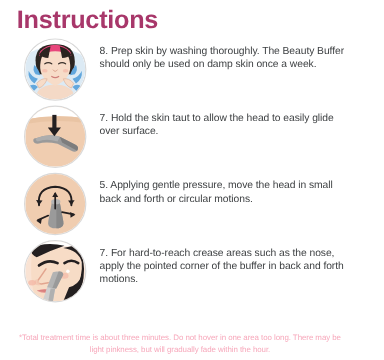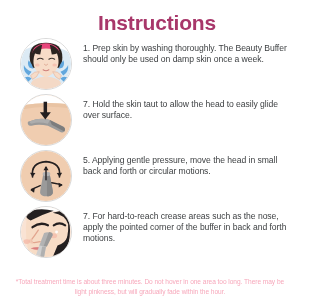--- a/index.html
+++ b/index.html
@@ -7,26 +7,26 @@
   body {
     background:#ffffff;
     font-family:"Liberation Sans", sans-serif;
     color:#3c3c3c;
     overflow:hidden;
     position:relative;
   }
   .page { width:300px; height:300px; position:relative; }
 
   .title {
-    text-align:center;
+    text-align:left;
     font-size:21px;
     font-weight:bold;
     color:#a8376a;
     letter-spacing:-0.2px;
-    padding-top:11px;
+    padding-top:5px;
     padding-left:14px;
     line-height:24px;
   }
 
   .steps { padding:3px 6px 0 6px; }
 
   .step {
     display:flex;
     align-items:flex-start;
     margin-bottom:4px;
@@ -102,21 +102,21 @@
             <path d="M43 30 Q46 26 44 22 Q40 26 39 31 Z" fill="#62a7dd"></path>
             <path d="M11 34 Q5 32 3 27 Q2 34 8 38 Z" fill="#62a7dd"></path>
             <path d="M41 34 Q47 32 49 27 Q50 34 44 38 Z" fill="#62a7dd"></path>
             <path d="M10 38 Q14 33 19 34 Q17 40 12 42 Z" fill="#f7dcc8" stroke="#e0b39b" stroke-width="0.6"></path>
             <path d="M42 38 Q38 33 33 34 Q35 40 40 42 Z" fill="#f7dcc8" stroke="#e0b39b" stroke-width="0.6"></path>
             <path d="M4 40 Q8 38 11 41 L7 45 Z" fill="#62a7dd"></path>
             <path d="M48 40 Q44 38 41 41 L45 45 Z" fill="#62a7dd"></path>
           </svg>
         </div>
       </div>
-      <div class="step-text">1. Prep skin by washing thoroughly. The Beauty Buffer should only be used on damp skin once a week.</div>
+      <div class="step-text">8. Prep skin by washing thoroughly. The Beauty Buffer should only be used on damp skin once a week.</div>
     </div>
 
     <div class="step">
       <div class="step-icon">
         <div class="circ">
           <svg viewBox="0 0 52 52">
             <rect x="0" y="0" width="52" height="52" fill="#f0cdb0"></rect>
             <path d="M0 0 L52 0 L52 10 Q26 6 0 11 Z" fill="#ffffff"></path>
             <path d="M0 11 Q26 6 52 10 L52 14 Q26 10 0 15 Z" fill="#e9c4a4"></path>
             <path d="M10 27 Q20 23 30 26 L44 33 Q47 35 45 38 Q43 40 40 38 L28 32 Q18 30 11 32 Q7 32 7 29 Q7 27 10 27 Z" fill="#9a9a9a"></path>

